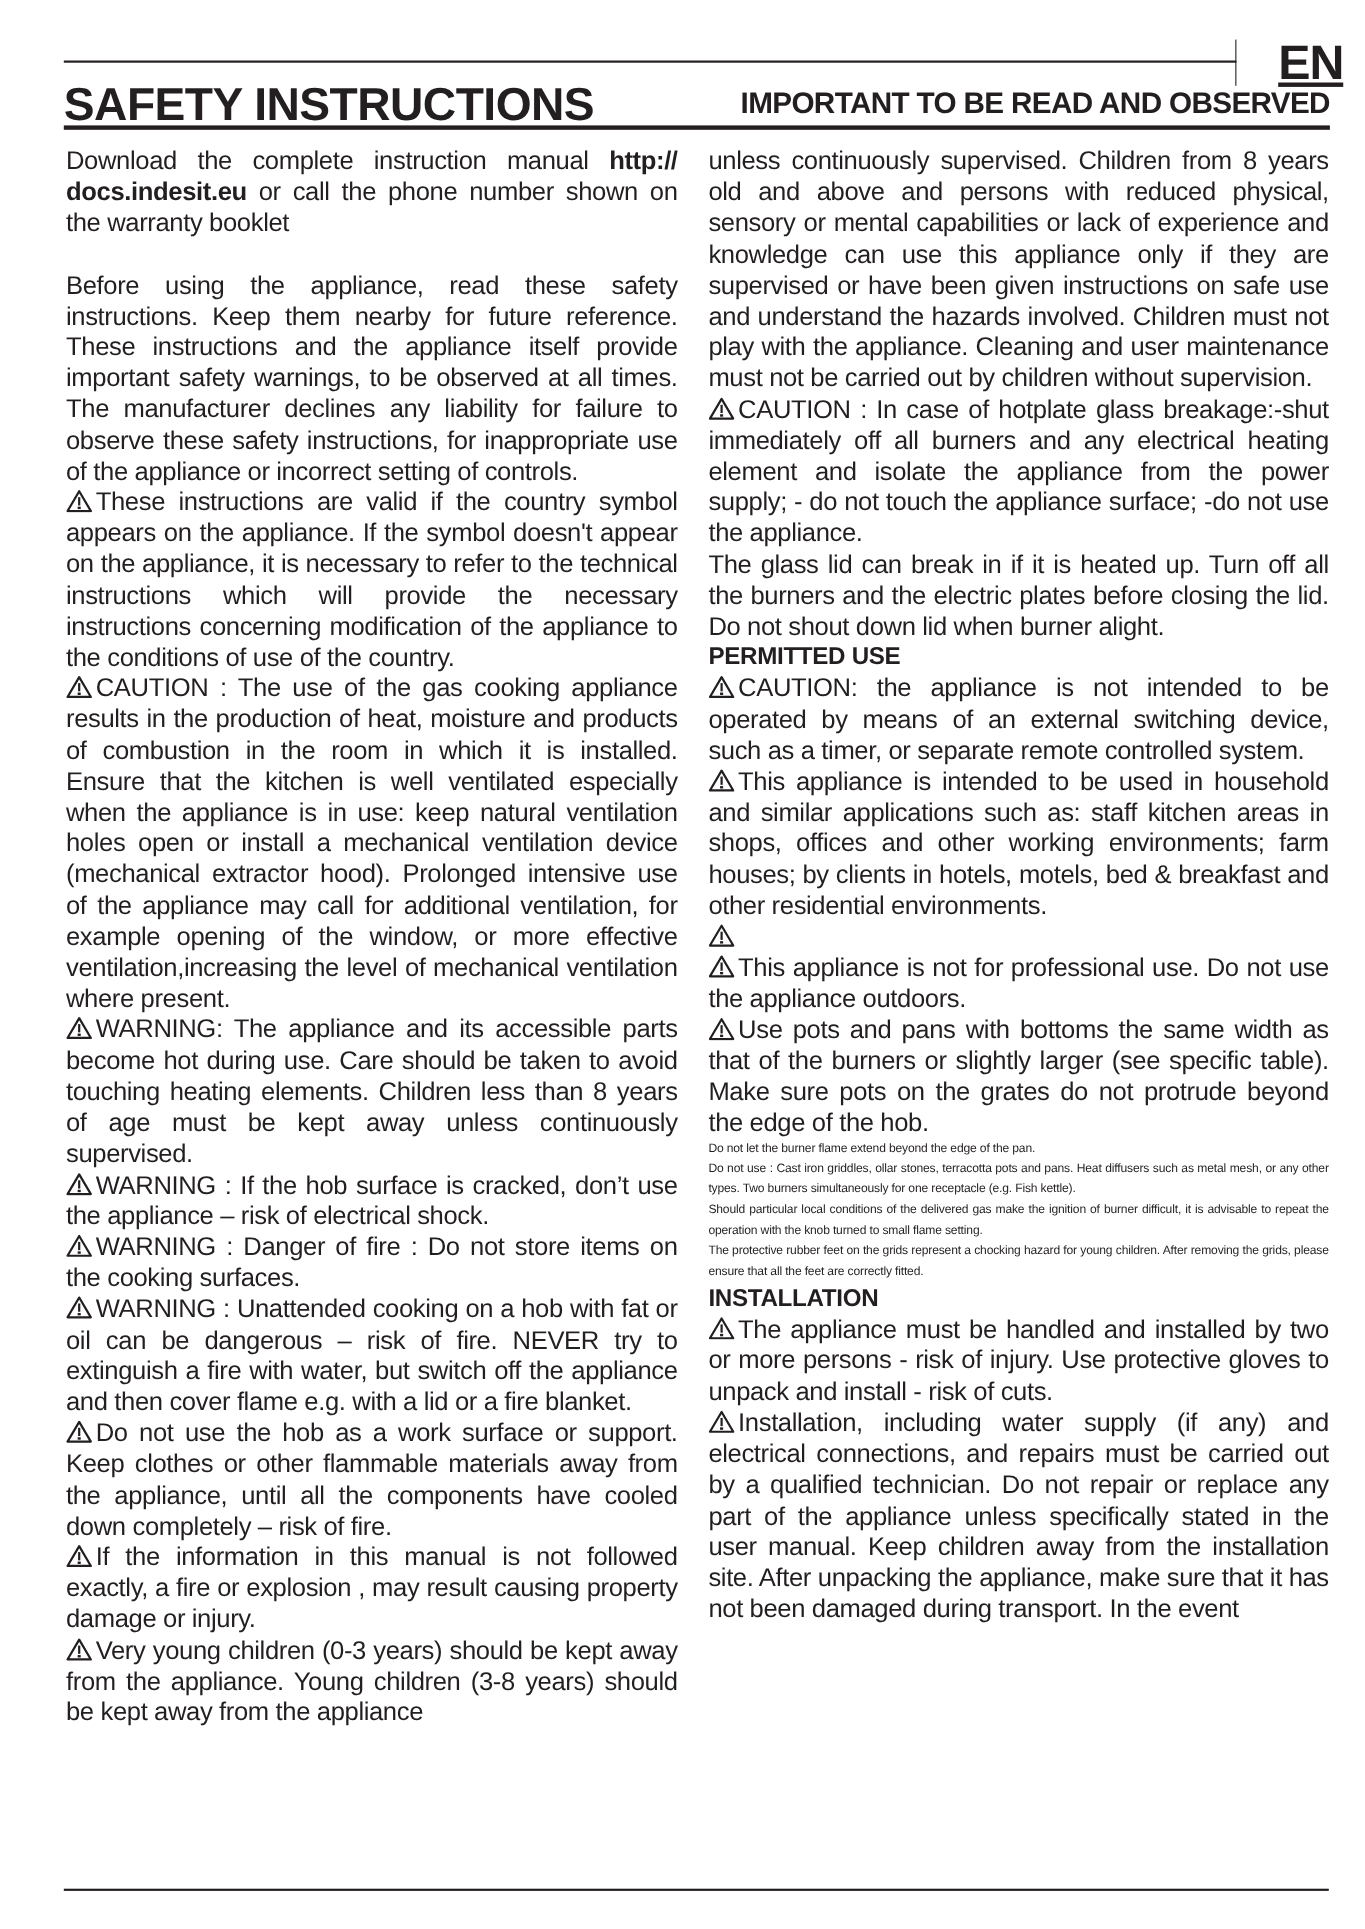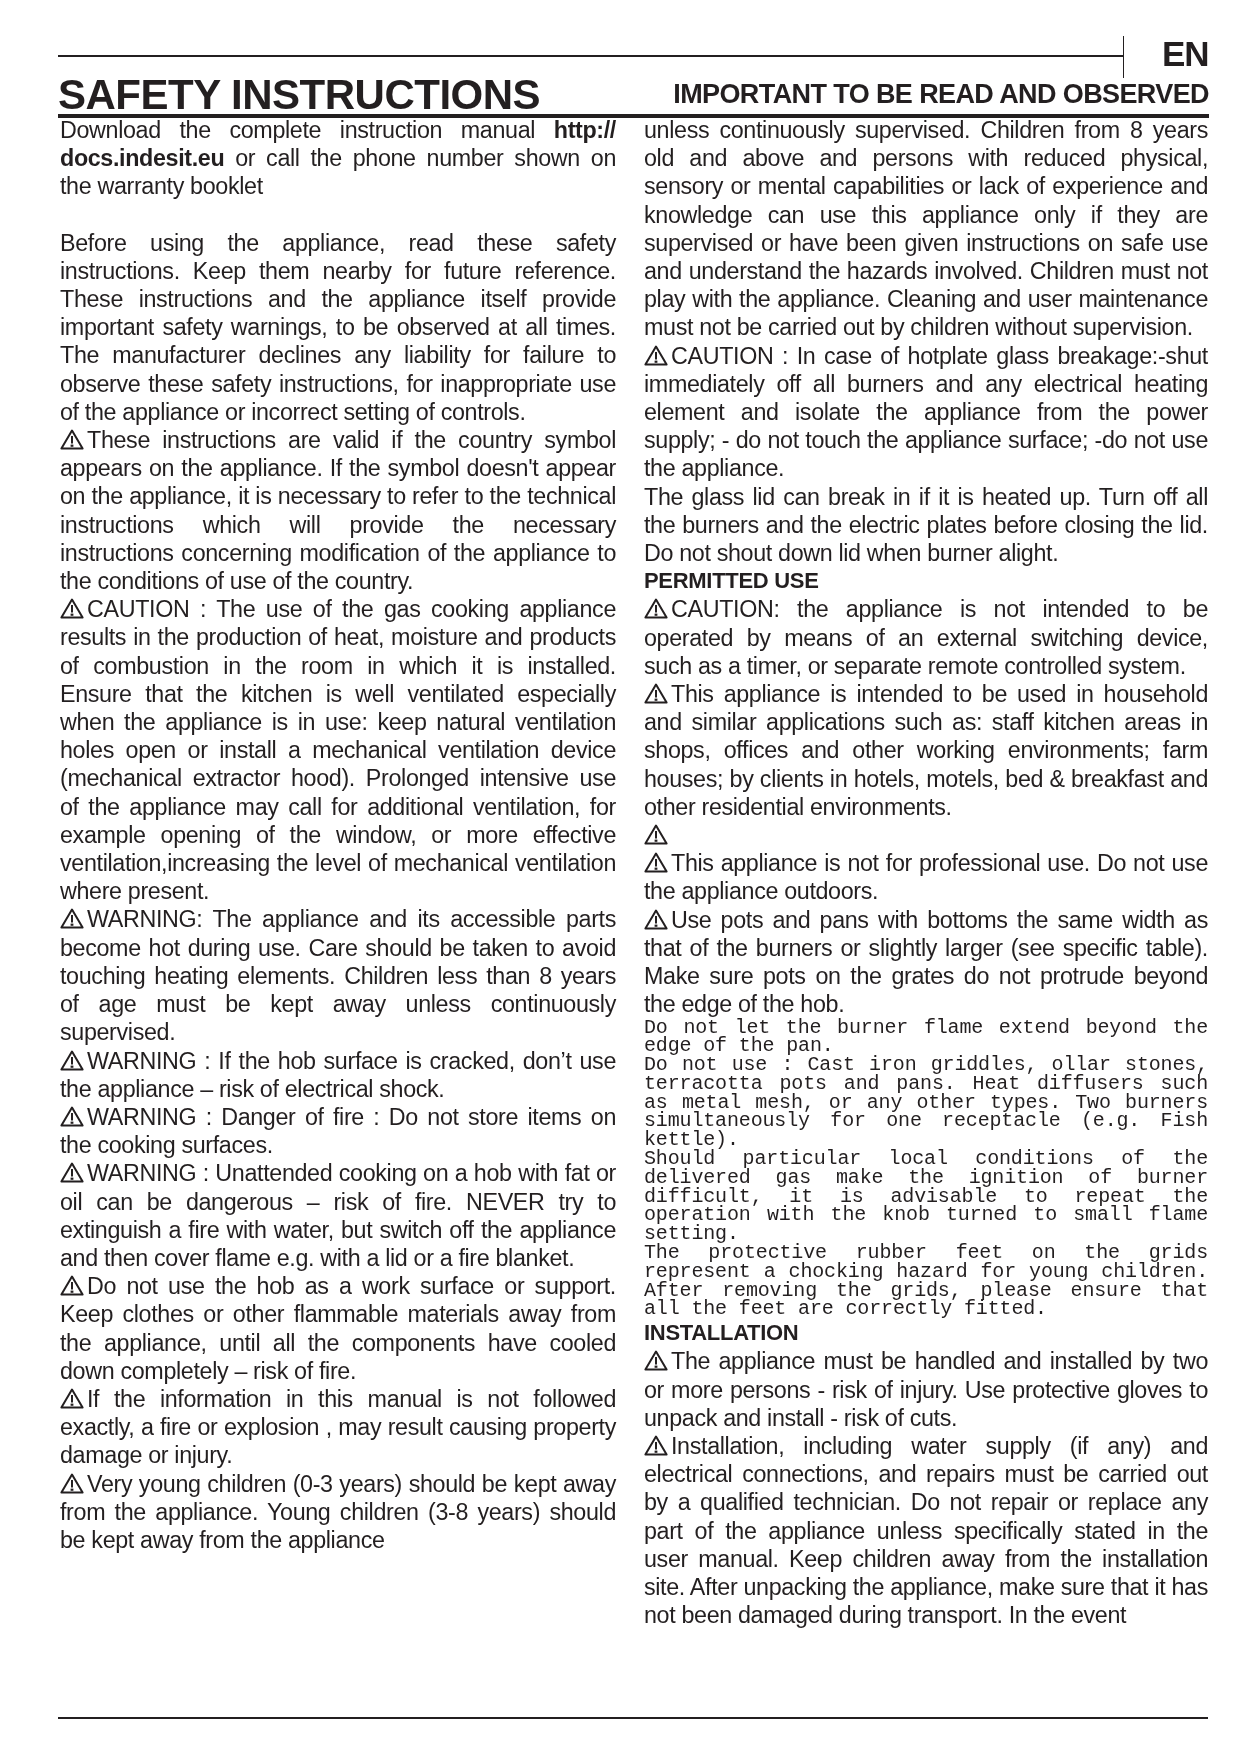--- a/index.html
+++ b/index.html
@@ -2,34 +2,34 @@
 <html><head>
 <meta charset="utf-8">
 <style>
   html, body { margin: 0; padding: 0; background: #ffffff; }
   body {
     width: 1241px; height: 1754px; position: relative; overflow: hidden;
     font-family: "Liberation Sans", sans-serif; color: #231f20;
   }
   .top-rule { position: absolute; left: 58px; top: 55px; width: 1066px; height: 2px; background: #231f20; }
   .top-vrule { position: absolute; left: 1123px; top: 36px; width: 1px; height: 42px; background: #231f20; }
-  .lang-tag { position: absolute; left: 1162px; top: 36px; font-size: 35px; font-weight: bold; letter-spacing: -1px; line-height: 1; }
+  .lang-tag { position: absolute; left: 1162px; top: 36px; font-size: 44px; font-weight: bold; letter-spacing: -1px; line-height: 1; text-decoration: underline; }
   .title-left { position: absolute; left: 58px; top: 72px; font-size: 42px; font-weight: bold; letter-spacing: -0.5px; line-height: 1.1; }
   .title-right { position: absolute; right: 32px; top: 80px; font-size: 27px; font-weight: bold; letter-spacing: -0.6px; line-height: 1.1; }
   .header-rule { position: absolute; left: 58px; top: 114px; width: 1151px; height: 4px; background: #231f20; }
   .bottom-rule { position: absolute; left: 58px; top: 1717px; width: 1150px; height: 2px; background: #231f20; }
 
-  .col { position: absolute; top: 116px; width: 556px; font-size: 23.3px; line-height: 28.2px; text-align: justify; letter-spacing: -0.35px; }
+  .col { position: absolute; top: 132px; width: 556px; font-size: 23.3px; line-height: 28.2px; text-align: justify; letter-spacing: -0.35px; }
   .col.left { left: 60px; }
   .col.right { left: 644px; width: 564px; }
   .p { margin: 0; }
   .gap { height: 28px; }
   .b { font-weight: bold; }
   .heading { font-weight: bold; font-size: 22px; margin: 0; letter-spacing: -0.3px; }
-  .small { font-size: 20px; line-height: 18.8px; margin: 0; letter-spacing: -0.15px; font-family: Liberation Mono, monospace; }
+  .small { font-size: 11px; line-height: 18.8px; margin: 0; letter-spacing: -0.15px; }
   .warn-icon { display: inline-block; width: 24px; height: 21px; vertical-align: -2px; margin-right: 3px; }
   .warn-icon svg { display: block; width: 24px; height: 21px; }
 </style>
 </head>
 <body>
 
 <div class="top-rule"></div>
 <div class="top-vrule"></div>
 <div class="lang-tag">EN</div>
 <div class="title-left">SAFETY INSTRUCTIONS</div>

